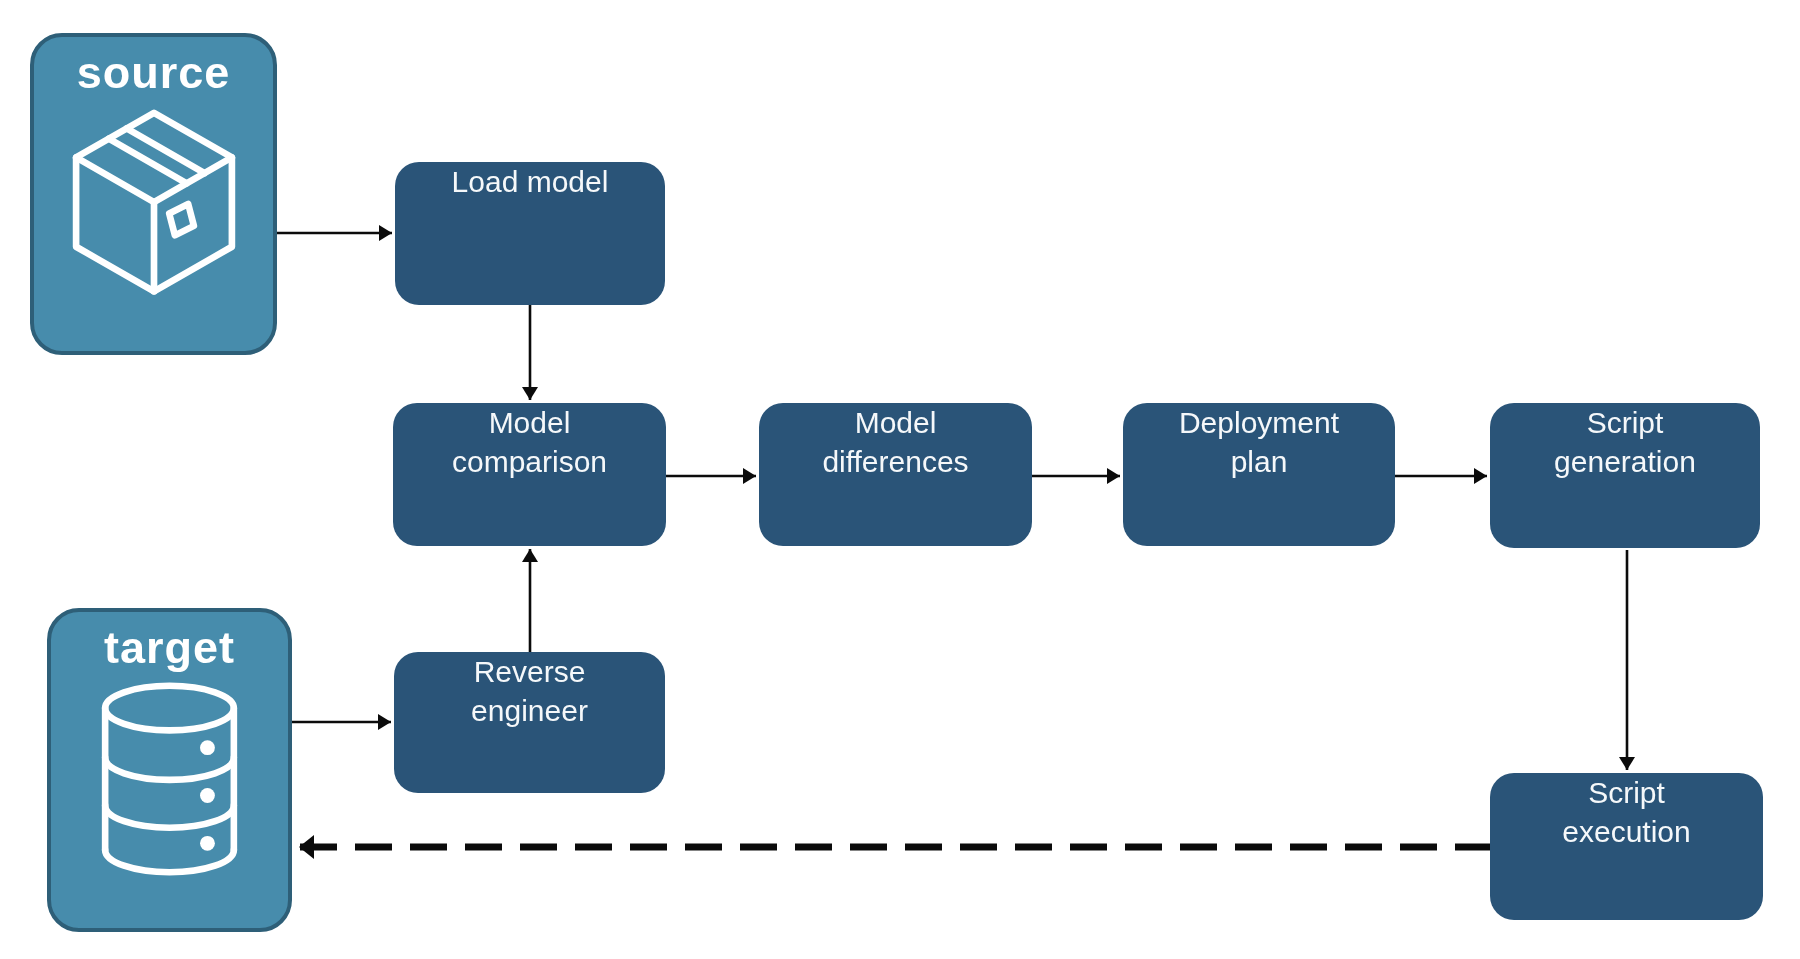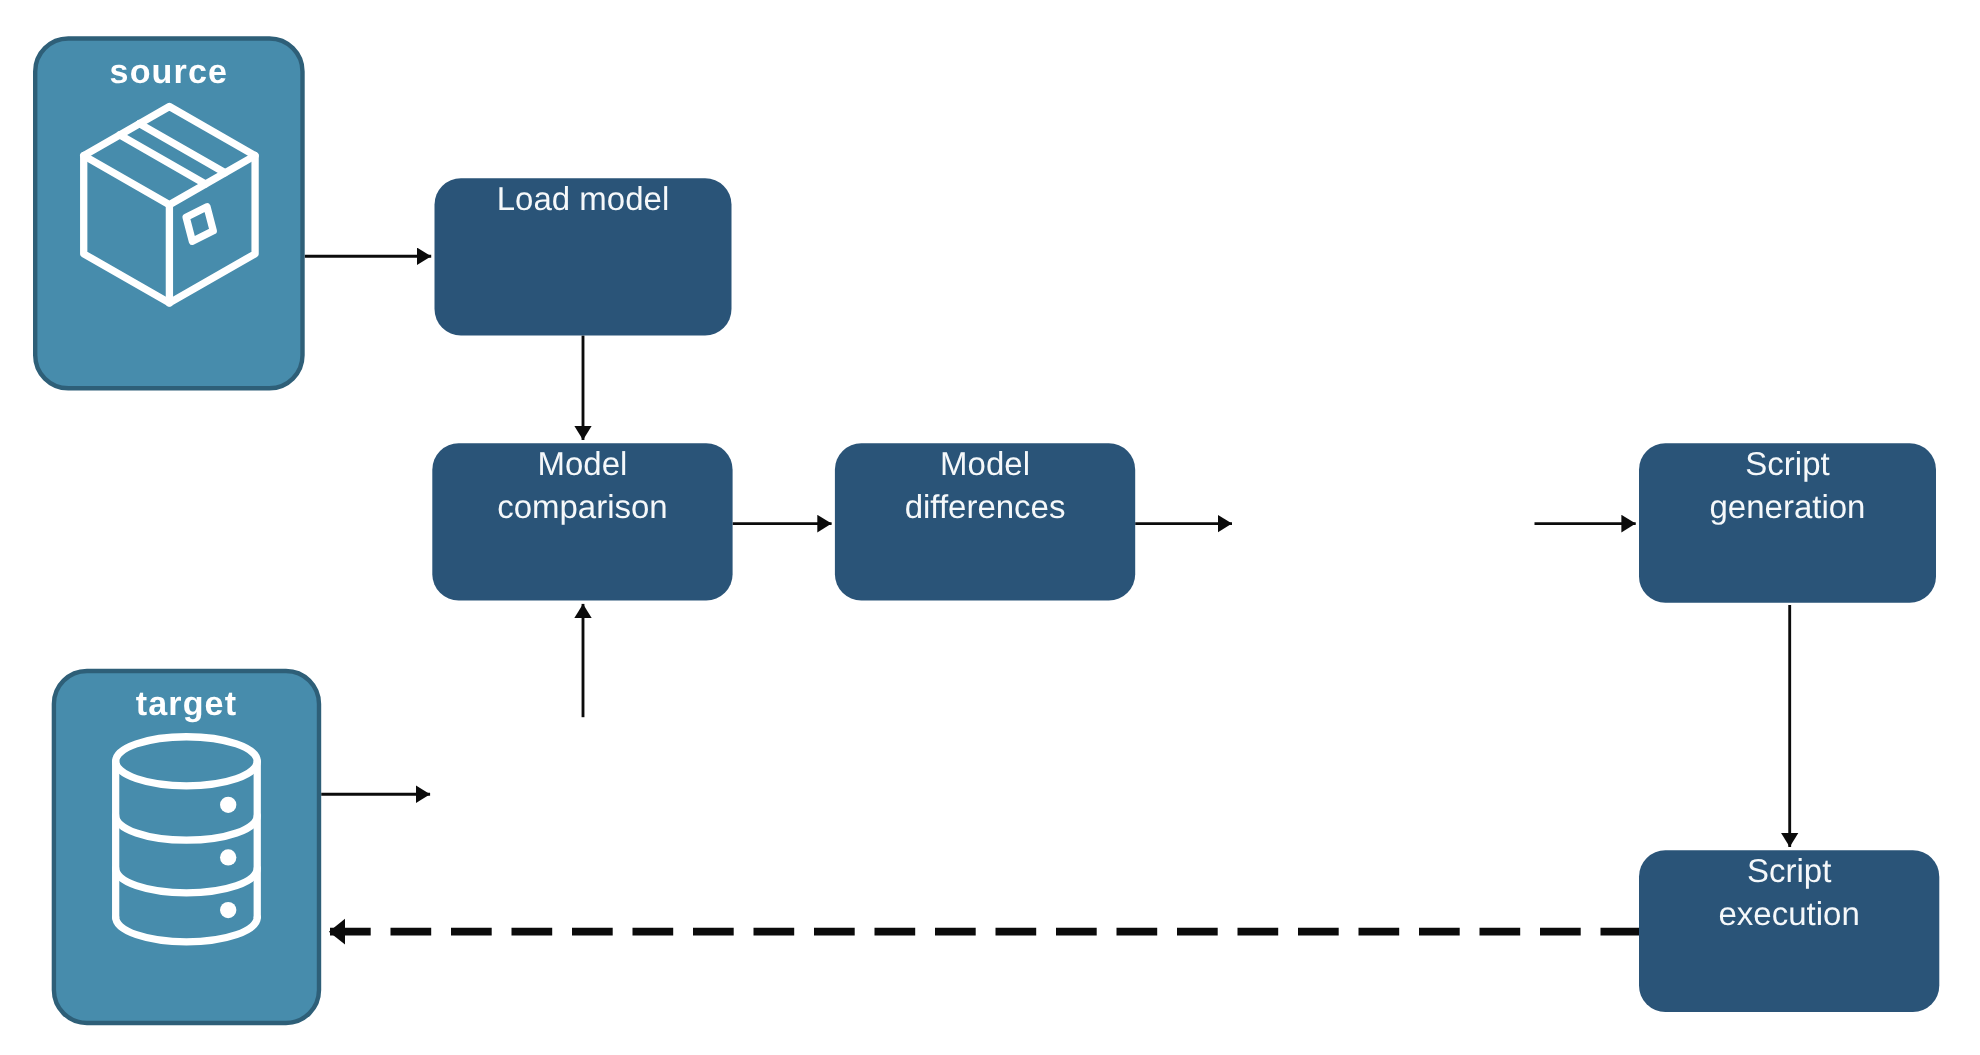--- a/index.html
+++ b/index.html
@@ -17,21 +17,21 @@
     background:var(--node-fill,#2a5478);color:var(--node-text,#f5f8fa);
     display:flex;align-items:flex-start;justify-content:center;text-align:center;
     font-size:30px;line-height:39px;white-space:pre-line;
   }
   .store{
     position:absolute;box-sizing:border-box;border-radius:32px;
     background:var(--store-fill,#478cac);border:4px solid var(--store-border,#2e5f78);
     color:var(--store-text,#ffffff);
     display:flex;flex-direction:column;align-items:center;
   }
-  .store-label{font-weight:bold;font-size:31px;margin-top:10px;letter-spacing:1px;}
+  .store-label{font-weight:bold;font-size:45px;margin-top:10px;letter-spacing:1px;}
   .store-icon{margin-top:6px;display:block;}
   .store-icon *{stroke:#ffffff;fill:none;stroke-linejoin:round;stroke-linecap:round;}
   .store-icon .dot{fill:#ffffff;stroke:none;}
 </style>
 </head>
 <body>
 
 <div class="canvas">
 
   <svg class="edges" viewBox="0 0 1800 959" xmlns="http://www.w3.org/2000/svg">
@@ -88,25 +88,33 @@
   <div class="node" style="left:393px;top:403px;width:273px;height:143px;">
     <span>Model
 comparison</span>
   </div>
 
   <div class="node" style="left:759px;top:403px;width:273px;height:143px;">
     <span>Model
 differences</span>
   </div>
 
+  <div class="node" style="left:1123px;top:403px;width:272px;height:143px;">
+    <span>Deployment
+plan</span>
+  </div>
 
   <div class="node" style="left:1490px;top:403px;width:270px;height:145px;">
     <span>Script
 generation</span>
   </div>
 
+  <div class="node" style="left:394px;top:652px;width:271px;height:141px;">
+    <span>Reverse
+engineer</span>
+  </div>
 
   <div class="node" style="left:1490px;top:773px;width:273px;height:147px;">
     <span>Script
 execution</span>
   </div>
 
 </div>
 
 </body></html>

